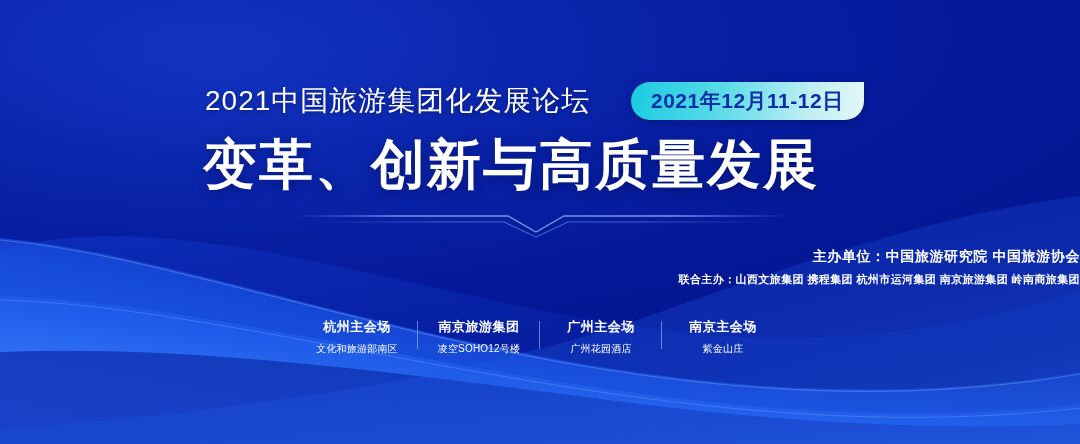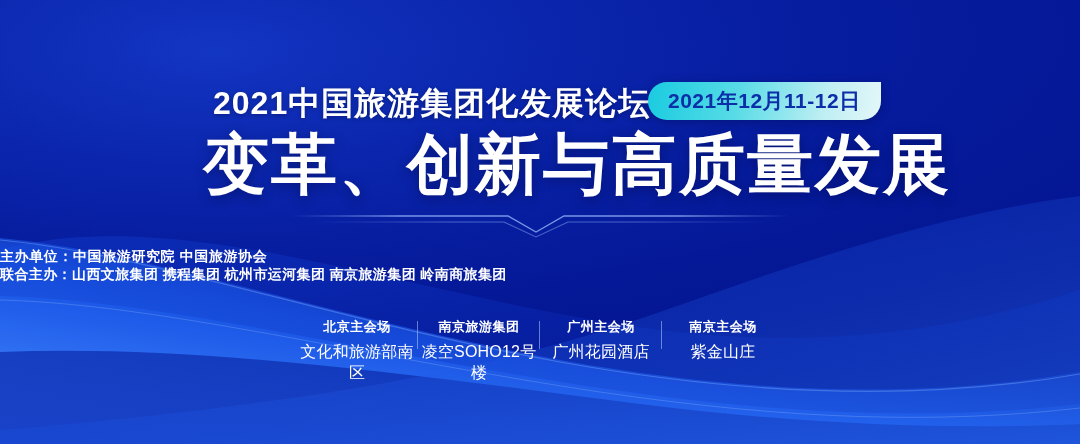--- a/index.html
+++ b/index.html
@@ -11,70 +11,70 @@
     background:
       radial-gradient(120% 90% at 18% 8%, #0a2ab4 0%, #061ea3 42%, #03128a 100%);
   }
   
   .waves{position:absolute;inset:0;width:100%;height:100%;}
 
   
   .content{position:absolute;inset:0;}
 
   .eyebrow{
-    position:absolute;left:213px;top:82px;
-    font-size:32px;letter-spacing:1px;color:#ffffff;
-    font-weight:700;white-space:nowrap;
+    position:absolute;left:205px;top:82px;
+    font-size:28px;letter-spacing:1px;color:#ffffff;
+    font-weight:400;white-space:nowrap;
     text-shadow:0 1px 4px rgba(0,0,20,.35);
   }
 
   .date-badge{
-    position:absolute;left:648px;top:82px;
+    position:absolute;left:631px;top:82px;
     height:38px;padding:0 20px;
     display:flex;align-items:center;justify-content:center;
     background:linear-gradient(100deg,#19cbe0 0%,#57dbe6 38%,#bdeef3 75%,#e4f7f9 100%);
     border-radius:19px 0 19px 19px;
     box-shadow:0 2px 10px rgba(0,10,60,.35);
     white-space:nowrap;
   }
   .date-badge span{
     font-size:21px;font-weight:bold;color:#0b2fa8;letter-spacing:.5px;
   }
 
   .headline{
     position:absolute;left:203px;top:128px;
-    font-size:66px;line-height:72px;font-weight:bold;
+    font-size:54px;line-height:72px;font-weight:bold;
     color:#ffffff;letter-spacing:2px;white-space:nowrap;
     text-shadow:0 3px 12px rgba(0,5,50,.40);
   }
 
   
   .divider{position:absolute;left:290px;top:206px;width:500px;height:32px;}
 
   .org-line{
-    position:absolute;width:100%;text-align:left;
+    position:absolute;width:100%;text-align:right;
     color:#ffffff;white-space:nowrap;
   }
   .org-main{top:248px;font-size:14px;font-weight:bold;letter-spacing:.6px;}
-  .org-co{top:266px;font-size:14px;font-weight:bold;letter-spacing:.4px;}
+  .org-co{top:272px;font-size:11px;font-weight:bold;letter-spacing:.4px;}
 
   .venues{
     position:absolute;top:318px;left:0;width:100%;
     display:flex;justify-content:center;align-items:flex-start;
   }
   .venue{
     width:122px;text-align:center;color:#ffffff;
     position:relative;
   }
   .venue + .venue::before{
     content:"";position:absolute;left:-1px;top:3px;
     width:1px;height:28px;background:rgba(175,205,255,.55);
   }
   .venue .v-title{font-size:13px;font-weight:bold;letter-spacing:.5px;margin-bottom:6px;}
-  .venue .v-place{font-size:16px;font-weight:normal;letter-spacing:.2px;}
+  .venue .v-place{font-size:10px;font-weight:normal;letter-spacing:.2px;}
 </style>
 </head>
 <body>
 
 <div class="banner">
 
   <svg class="waves" viewBox="0 0 1080 444" preserveAspectRatio="none">
     <defs>
       <linearGradient id="wv1" x1="0" y1="1" x2="1" y2="0">
         <stop offset="0%" stop-color="#2f7bff" stop-opacity="0.95"></stop>
@@ -150,21 +150,21 @@
       <path d="M0,10 L218,10 L246,26 L274,10 L500,10" fill="none" stroke="url(#dvg)" stroke-width="1.4"></path>
       <path d="M20,16 L214,16 L246,31 L278,16 L480,16" fill="none" stroke="url(#dvg2)" stroke-width="1.1"></path>
     </svg>
 
     <div class="org-line org-main">主办单位：中国旅游研究院  中国旅游协会</div>
 
     <div class="org-line org-co">联合主办：山西文旅集团  携程集团  杭州市运河集团  南京旅游集团  岭南商旅集团</div>
 
     <div class="venues">
       <div class="venue">
-        <div class="v-title">北京主会场</div>
+        <div class="v-title">杭州主会场</div>
         <div class="v-place">文化和旅游部南区</div>
       </div>
       <div class="venue">
         <div class="v-title">南京旅游集团</div>
         <div class="v-place">凌空SOHO12号楼</div>
       </div>
       <div class="venue">
         <div class="v-title">广州主会场</div>
         <div class="v-place">广州花园酒店</div>
       </div>

